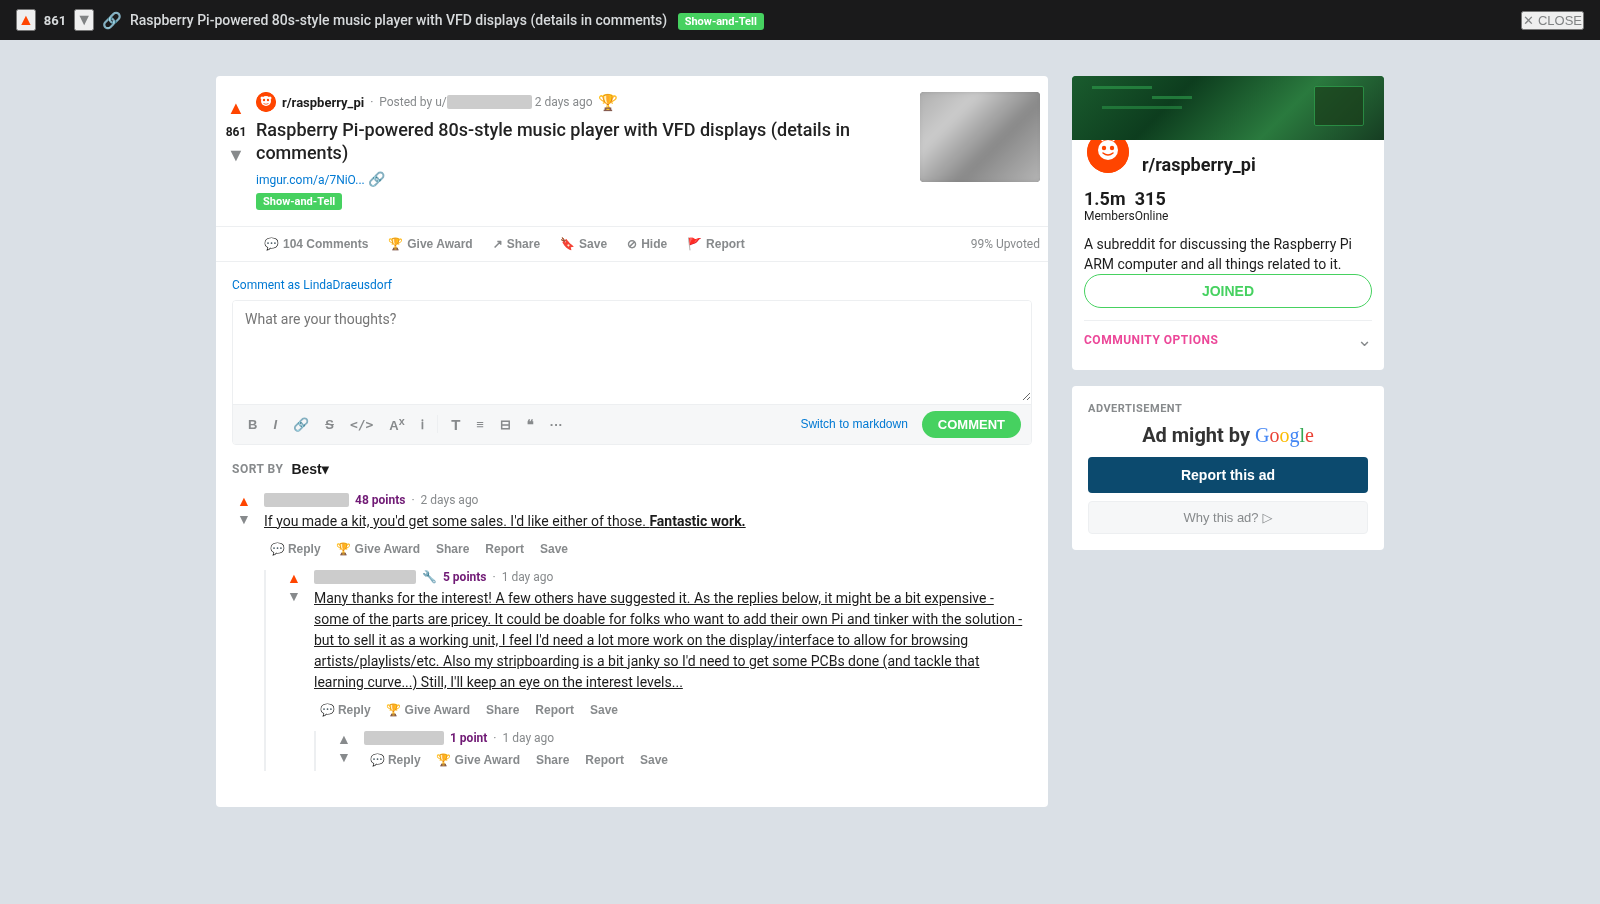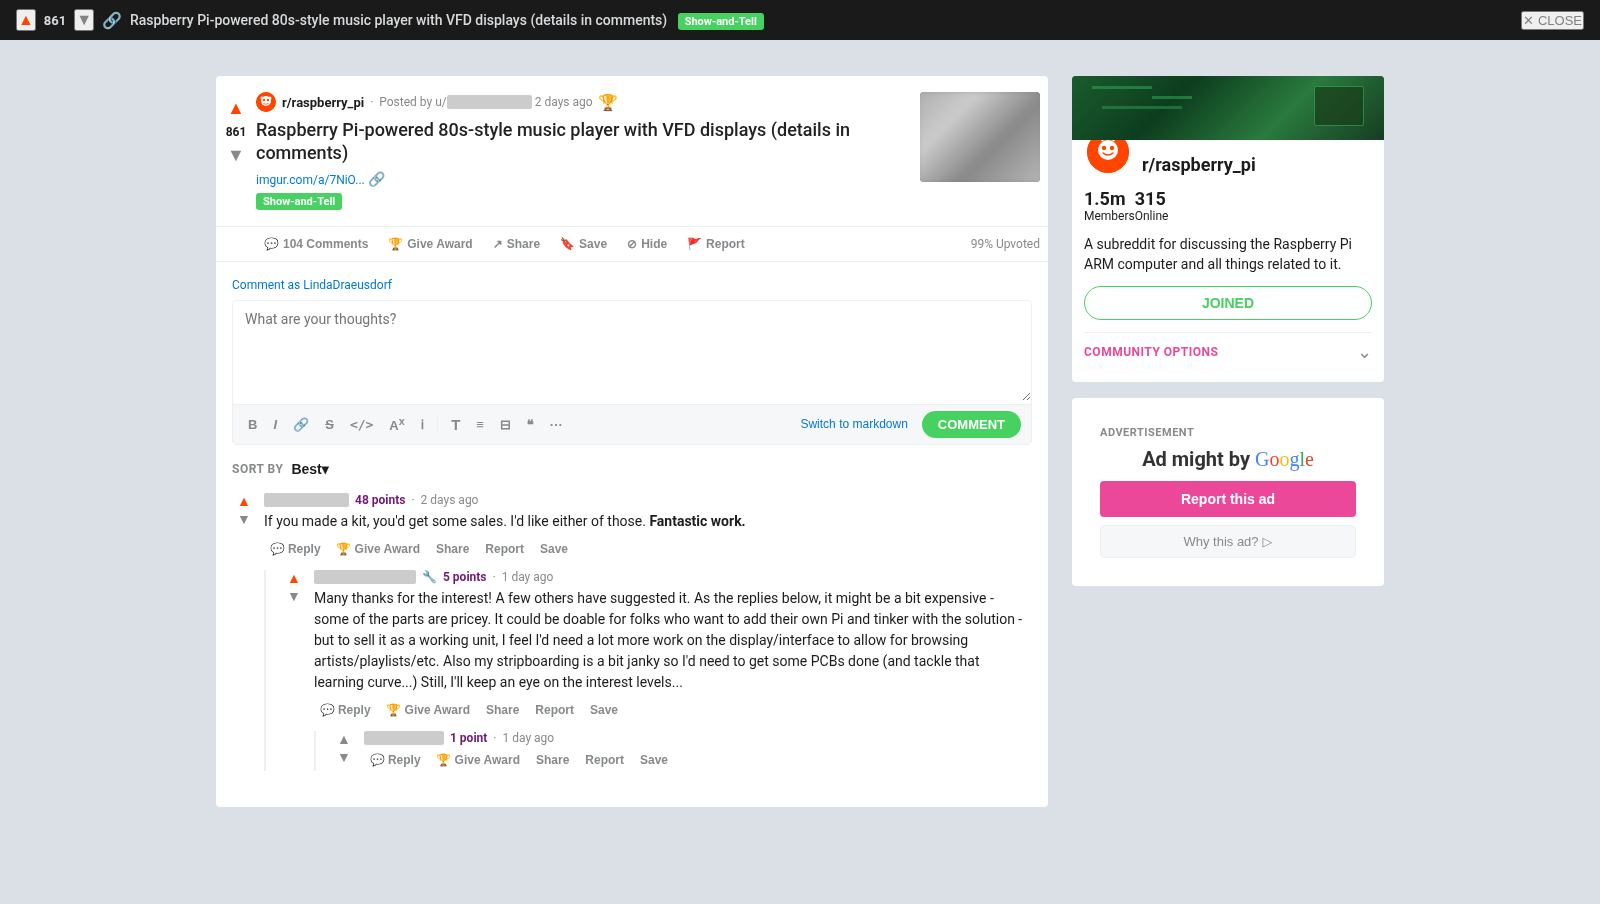--- a/index.html
+++ b/index.html
@@ -234,21 +234,21 @@
     .comment-thread { margin-bottom: 12px; }
     .comment-item { display: flex; gap: 8px; }
     .comment-vote-col { display: flex; flex-direction: column; align-items: center; gap: 2px; width: 24px; flex-shrink: 0; }
     .comment-vote-btn { background: none; border: none; cursor: pointer; color: #878a8c; font-size: 14px; }
     .comment-vote-btn.up { color: #ff4500; }
     .comment-body { flex: 1; min-width: 0; }
     .comment-meta { font-size: 12px; color: #878a8c; margin-bottom: 4px; display: flex; align-items: center; gap: 6px; flex-wrap: wrap; }
     .comment-author-blur { background: #ccc; color: transparent; border-radius: 2px; font-size: 12px; display: inline-block; min-width: 80px; }
     .comment-points { font-weight: 700; color: #701a75; font-size: 12px; }
     .comment-time { color: #878a8c; font-size: 12px; }
-    .comment-text { font-size: 14px; line-height: 1.5; margin-bottom: 6px; }
+    .comment-text { font-size: 14px; line-height: 1.5; margin-bottom: 6px; text-decoration: underline; }
     .comment-text strong { font-weight: 700; }
     .comment-actions { display: flex; align-items: center; gap: 4px; }
     .comment-action-btn {
       background: none;
       border: none;
       cursor: pointer;
       color: #878a8c;
       font-size: 12px;
       font-weight: 700;
       padding: 4px 6px;
@@ -290,21 +290,21 @@
       border: 3px solid #fff;
       margin-top: -24px;
       flex-shrink: 0;
       overflow: hidden;
     }
     .subreddit-name-big { font-size: 18px; font-weight: 700; color: #1c1c1c; }
     .sidebar-stats { display: flex; margin-bottom: 12px; }
     .stat-item { display: flex; flex-direction: column; }
     .stat-num { font-size: 18px; font-weight: 700; color: #1c1c1c; }
     .stat-label { font-size: 12px; color: #1c1c1c; }
-    .sidebar-desc { font-size: 14px; color: #1c1c1c; line-height: 1.4; margin-bottom: 12px; }
+    .sidebar-desc { font-size: 14px; color: #1c1c1c; line-height: 1.4; }
     .joined-btn {
       width: 100%;
       background: #fff;
       border: 1px solid #46d160;
       color: #46d160;
       font-weight: 700;
       font-size: 14px;
       padding: 8px;
       border-radius: 20px;
       cursor: pointer;
@@ -317,29 +317,29 @@
       padding: 8px 0;
       border-top: 1px solid #edeff1;
       cursor: pointer;
     }
     .community-options-label { font-size: 12px; font-weight: 700; color: #ec4899; text-transform: uppercase; letter-spacing: 0.5px; }
 
     
     .ad-card {
       background: #fff;
       border-radius: 4px;
-      padding: 28px;
+      padding: 16px;
     }
     .ad-label { font-size: 11px; color: #878a8c; text-transform: uppercase; font-weight: 700; letter-spacing: 0.5px; margin-bottom: 8px; }
     .ad-content { text-align: center; }
     .ad-closed-text { font-size: 20px; color: #878a8c; margin-bottom: 10px; }
     .ad-closed-text span { font-weight: 700; color: #333; }
     .report-ad-btn {
       width: 100%;
-      background: #ec4899;
+      background: #0c4a6e;
       color: #fff;
       border: none;
       border-radius: 4px;
       padding: 10px;
       font-size: 14px;
       font-weight: 700;
       cursor: pointer;
       margin-bottom: 8px;
     }
     .why-ad-btn {

